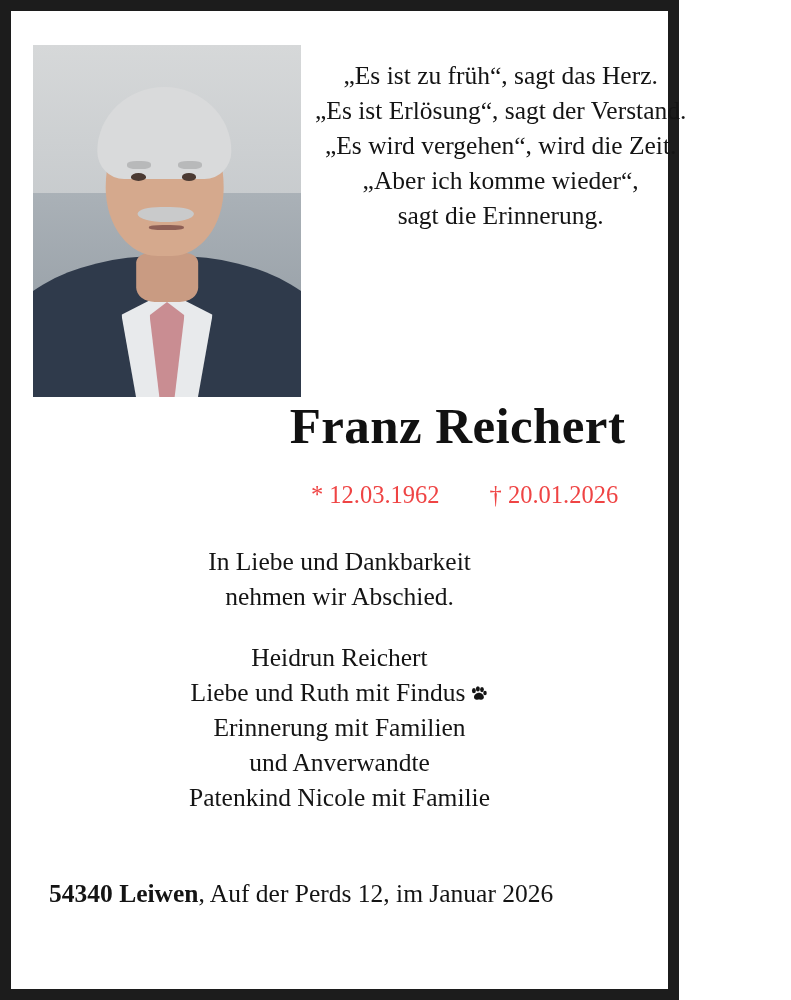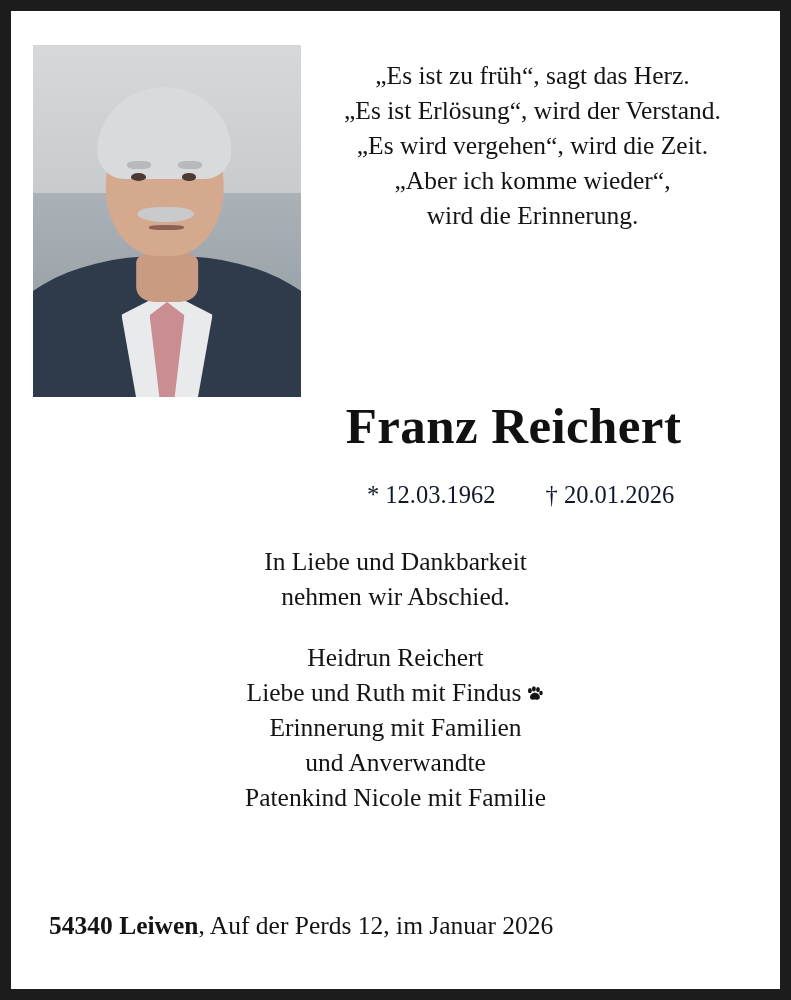--- a/index.html
+++ b/index.html
@@ -8,21 +8,21 @@
     background: #ffffff;
   }
   body {
     width: 791px;
     height: 1000px;
     font-family: "Liberation Serif", serif;
     color: #111111;
   }
   .obituary {
     position: relative;
-    width: 791px;
+    width: 679px;
     height: 1000px;
     box-sizing: border-box;
     background: #ffffff;
     border: 11px solid #1c1c1c;
   }
   .inner {
     position: absolute;
     left: 0; top: 0; right: 0; bottom: 0;
     background: #ffffff;
     padding: 18px 22px 0 22px;
@@ -166,21 +166,21 @@
     color: #111111;
   }
 
   .dates {
     display: flex;
     justify-content: center;
     gap: 50px;
     margin-top: 26px;
     padding-left: 250px;
     font-size: 24.5px;
-    color: #0f172a;
+    color: #ef4444;
   }
 
   .middle {
     text-align: center;
     margin-top: 36px;
     font-size: 25.5px;
     line-height: 1.37;
     color: #141414;
   }
   .middle .gap {
@@ -188,21 +188,21 @@
   }
   .paw {
     display: inline-block;
     width: 19px;
     height: 19px;
     vertical-align: -2px;
     margin-left: 4px;
   }
 
   .address {
-    margin-top: 96px;
+    margin-top: 64px;
     padding-left: 16px;
     font-size: 25.5px;
     color: #141414;
   }
   .address b { font-weight: bold; }
 </style>
 </head>
 <body>
 
 <div class="obituary">
@@ -222,24 +222,24 @@
         <div class="brow-l"></div>
         <div class="brow-r"></div>
         <div class="eye-l"></div>
         <div class="eye-r"></div>
         <div class="mustache"></div>
         <div class="mouth"></div>
       </div>
 
       <div class="verse">
         <div>„Es ist zu früh“, sagt das Herz.</div>
-        <div>„Es ist Erlösung“, wird der Verstand.</div>
+        <div>„Es ist Erlösung“, sagt der Verstand.</div>
         <div>„Es wird vergehen“, wird die Zeit.</div>
         <div>„Aber ich komme wieder“,</div>
-        <div>wird die Erinnerung.</div>
+        <div>sagt die Erinnerung.</div>
       </div>
     </div>
 
     <div class="name">Franz Reichert</div>
 
     <div class="dates">
       <span>* 12.03.1962</span>
       <span>† 20.01.2026</span>
     </div>
 

